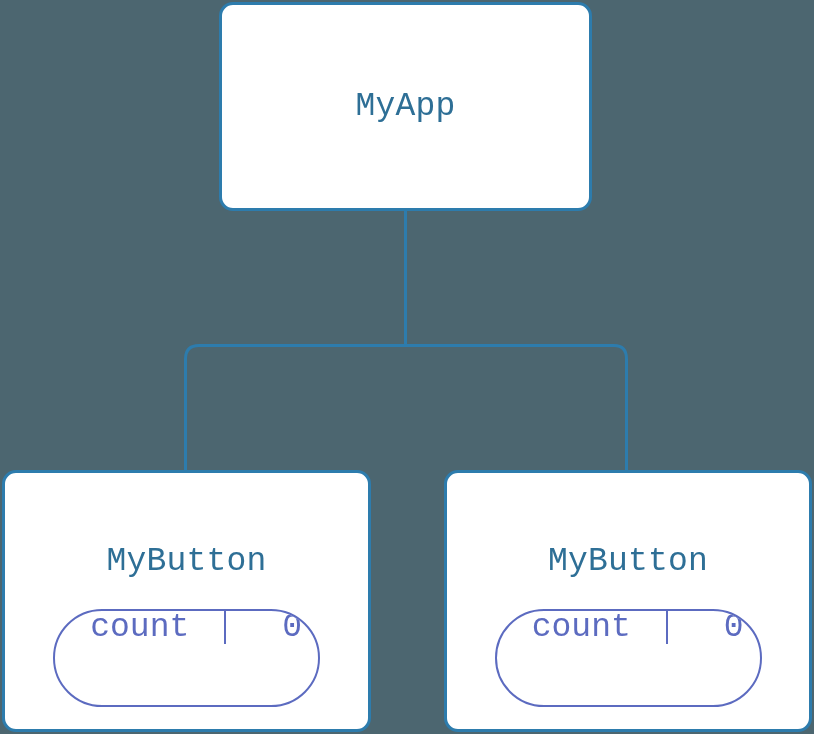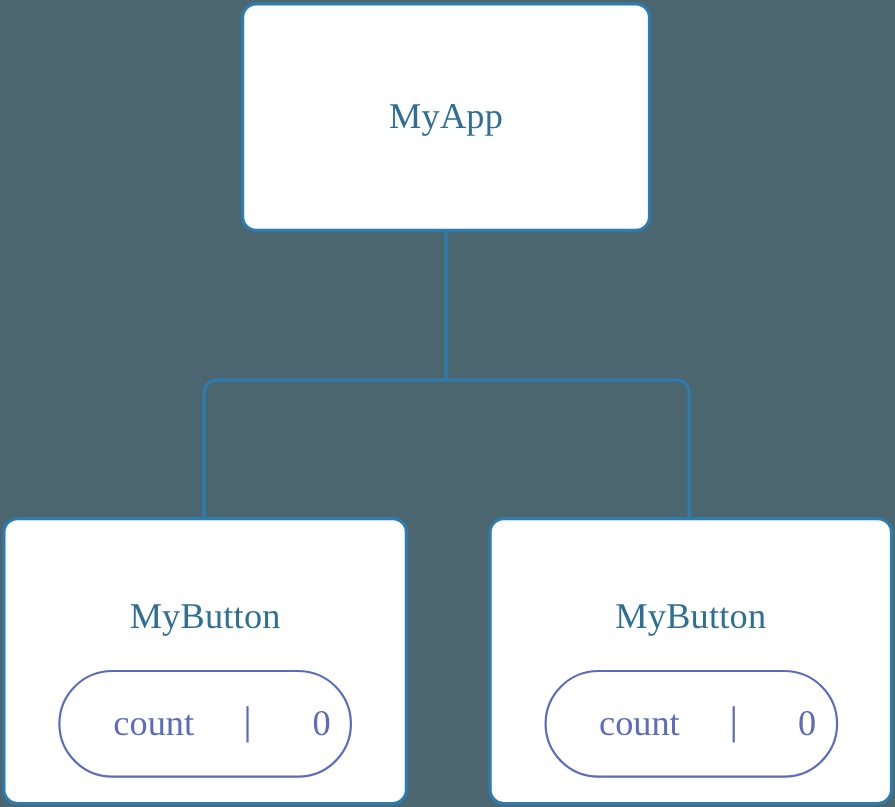--- a/index.html
+++ b/index.html
@@ -6,21 +6,21 @@
     margin: 0;
     padding: 0;
     background: #4c6670;
   }
   #canvas {
     position: relative;
     width: 814px;
     height: 734px;
     background: #4c6670;
     overflow: hidden;
-    font-family: Liberation Serif, serif;
+    font-family: Liberation Mono, monospace;
   }
   .node-box {
     position: absolute;
     background: #ffffff;
     border: 3px solid #2d7cad;
     border-radius: 14px;
     box-sizing: border-box;
     display: flex;
     flex-direction: column;
     align-items: center;
@@ -52,21 +52,21 @@
     line-height: 1;
     white-space: nowrap;
   }
   #node-child-0 .node-title,
   #node-child-1 .node-title {
     margin-top: 72px;
   }
   .state-pill {
     margin-top: 31px;
     display: flex;
-    align-items: center;
+    align-items: flex-start;
     width: 267px;
     height: 98px;
     border: 2px solid #5c6bc0;
     border-radius: 49px;
     box-sizing: border-box;
     overflow: hidden;
     background: #ffffff;
     gap: 40px;
   }
   .pill-key {

